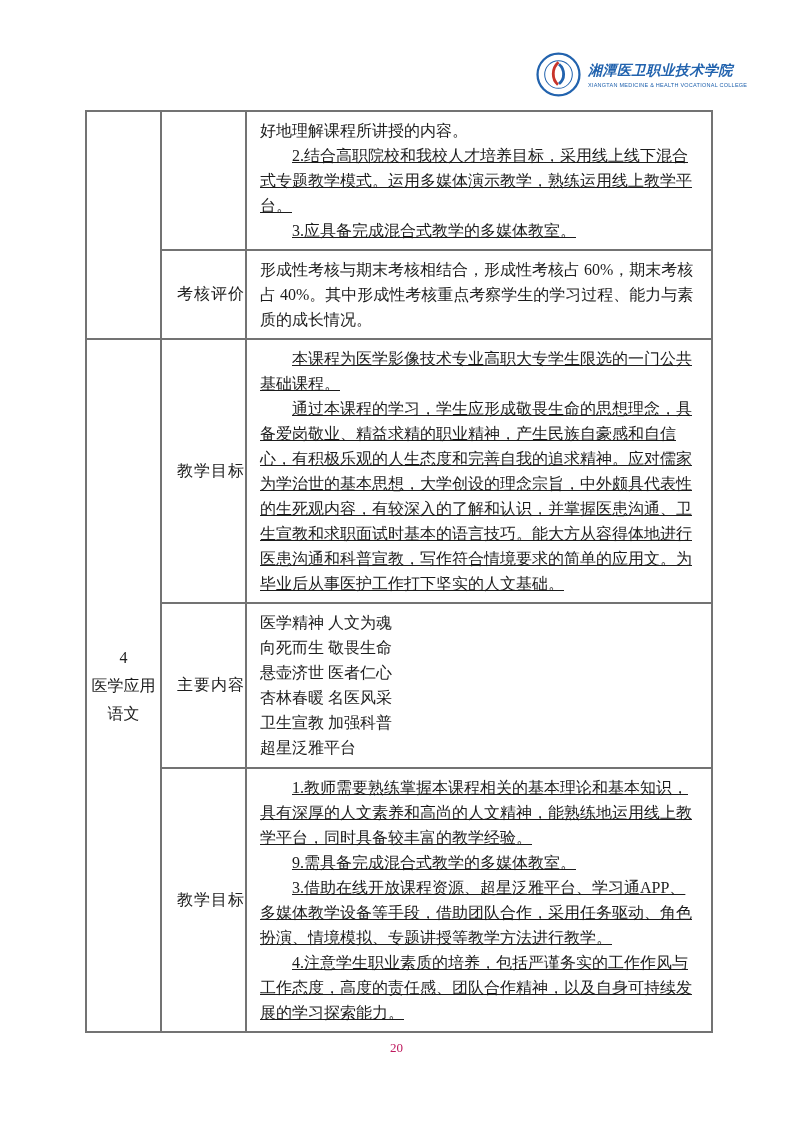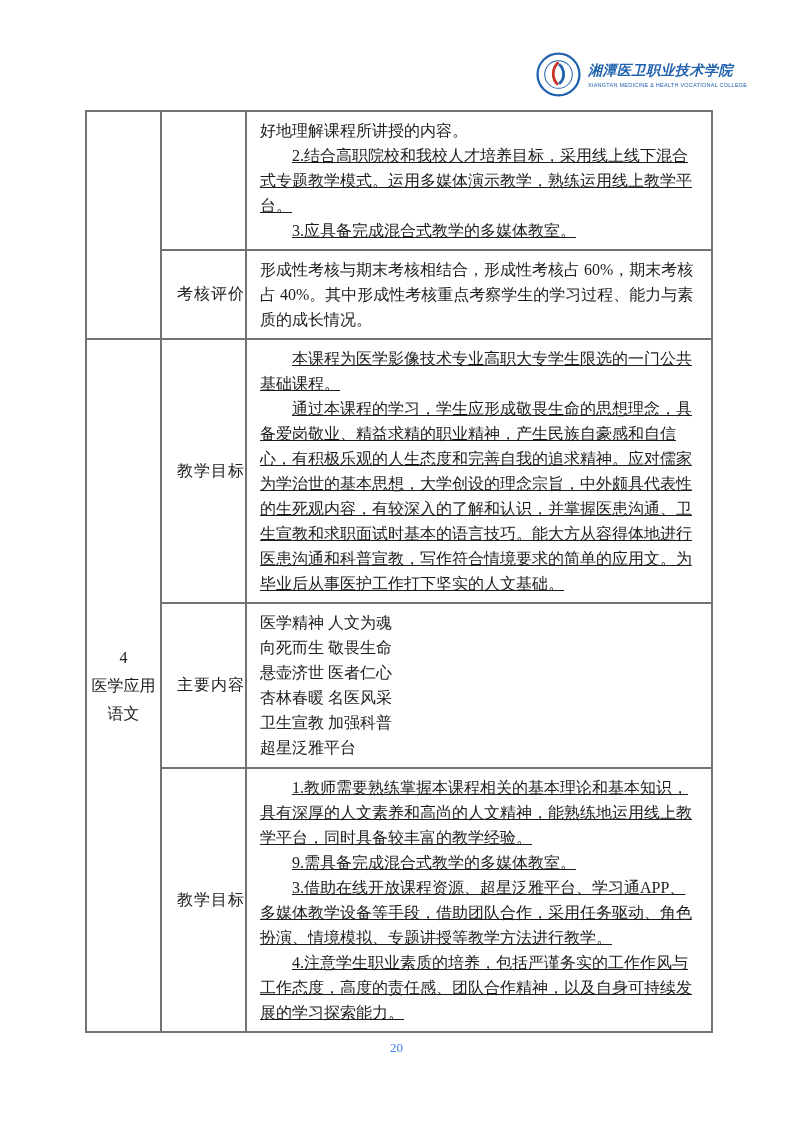--- a/index.html
+++ b/index.html
@@ -49,21 +49,21 @@
   tr.row-a { height:112px; }
   tr.row-b { height:63px; }
   tr.row-c { height:235px; }
   tr.row-d { height:165px; }
   tr.row-e { height:255px; }
   .course-id div { line-height:28px; }
 
   
   .page-number {
     position:absolute; left:0; right:0; top:1040px;
-    text-align:center; font-size:13px; color:#3b82f6;
+    text-align:center; font-size:13px; color:#be185d;
   }
 </style>
 </head>
 <body>
 
 <div class="page">
 
   <div class="logo">
     <svg class="emblem" viewBox="0 0 44 44" aria-hidden="true">
       <circle cx="22" cy="22" r="20.5" fill="none" stroke="#2263ae" stroke-width="2.2"></circle>

